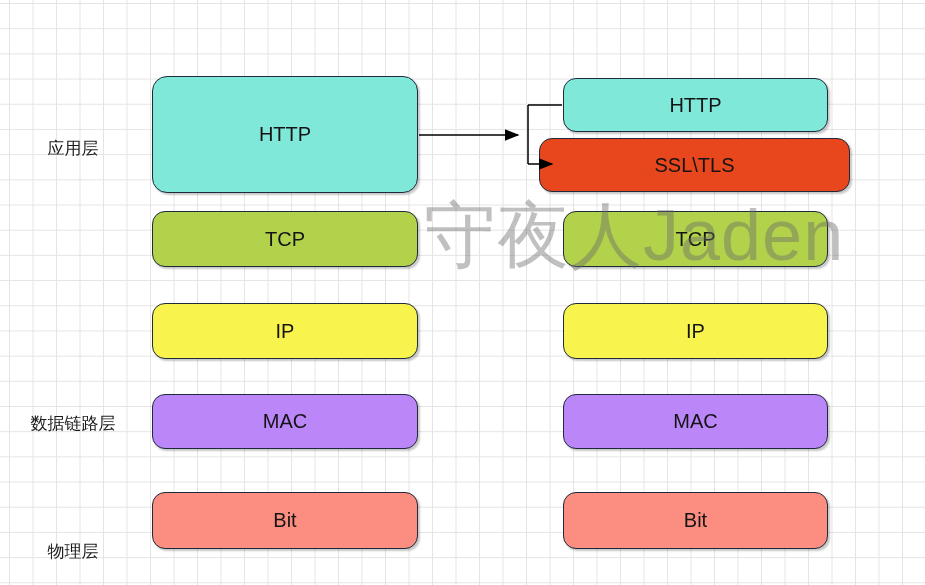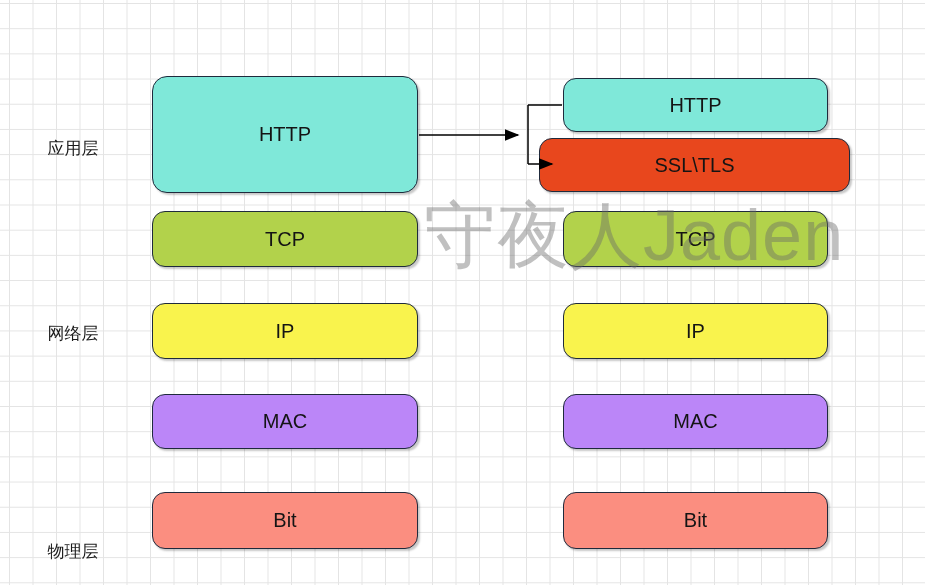--- a/index.html
+++ b/index.html
@@ -81,21 +81,21 @@
     z-index:5;
   }
 </style>
 </head>
 <body>
 
 <div class="canvas">
 
 
   <div class="layer-label lab-0">应用层</div>
-  <div class="layer-label lab-2">网络层</div>
+  <div class="layer-label lab-3">数据链路层</div>
   <div class="layer-label lab-4">物理层</div>
 
   <div class="node n-l0" style="background: rgb(127, 232, 217);">HTTP</div>
   <div class="node n-l1" style="background: rgb(178, 210, 75);">TCP</div>
   <div class="node n-l2" style="background: rgb(249, 243, 77);">IP</div>
   <div class="node n-l3" style="background: rgb(187, 134, 248);">MAC</div>
   <div class="node n-l4" style="background: rgb(251, 142, 128);">Bit</div>
 
   <div class="node n-r0" style="background: rgb(127, 232, 217);">HTTP</div>
   <div class="node n-r1" style="background: rgb(232, 71, 29);">SSL\TLS</div>

